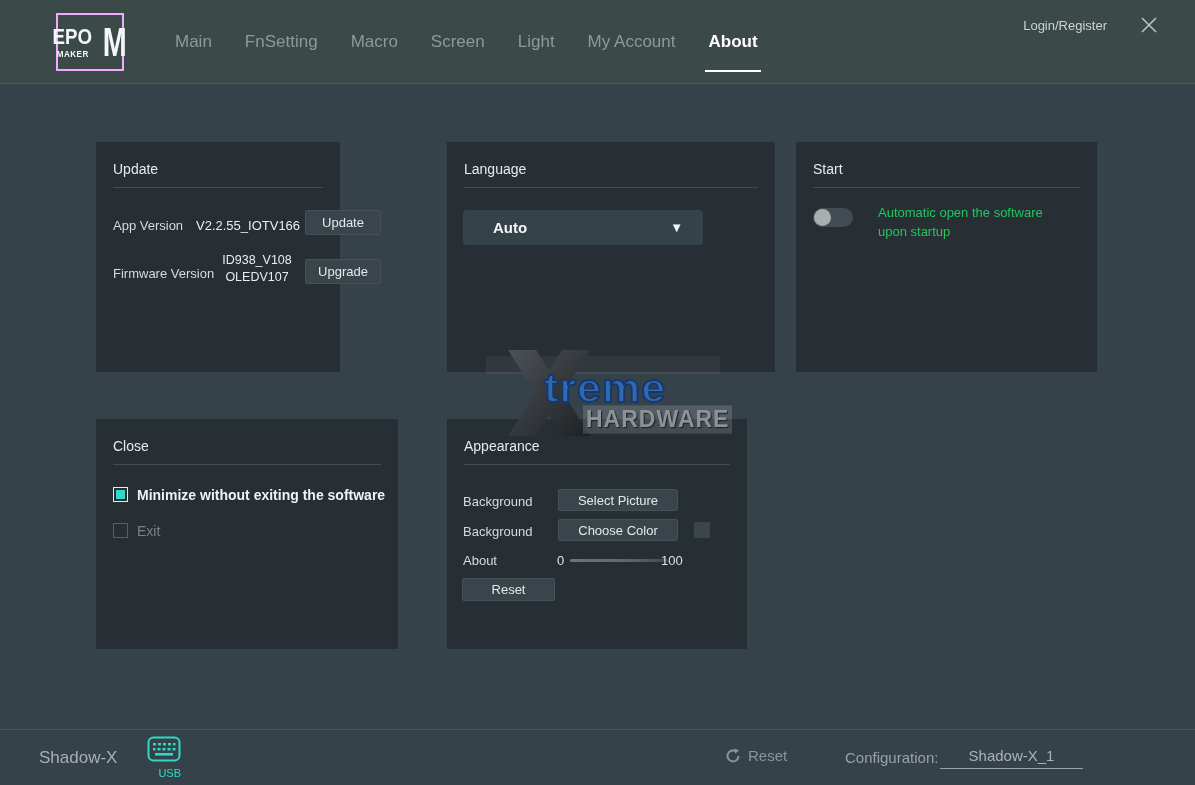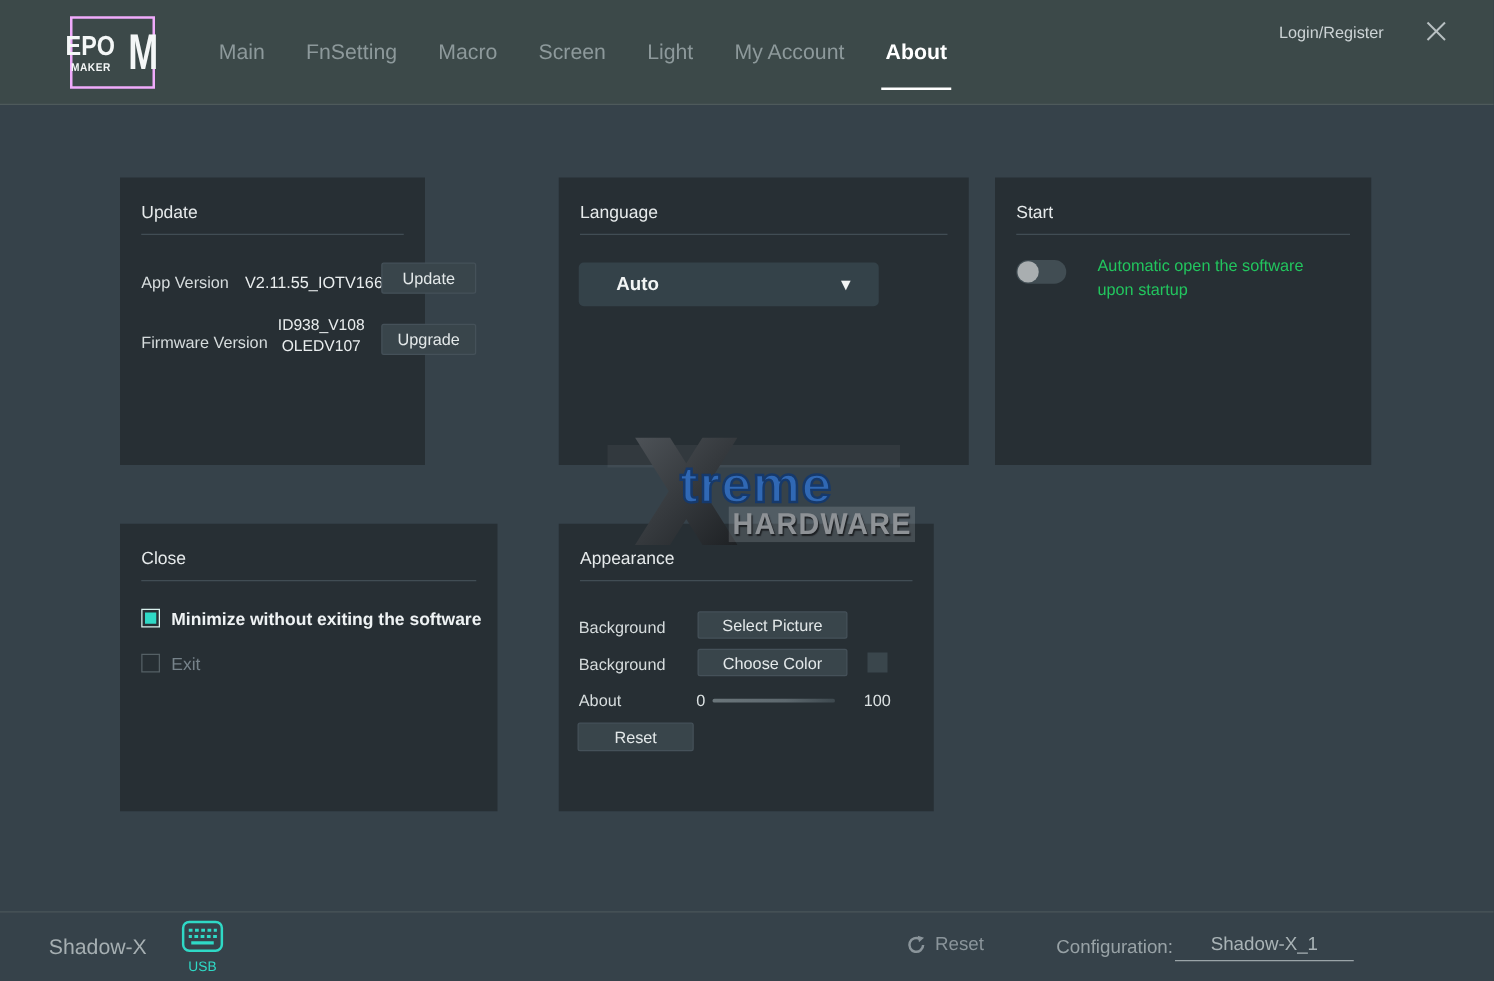--- a/index.html
+++ b/index.html
@@ -87,33 +87,33 @@
   
   .checkbox{position:absolute;width:15px;height:15px;box-sizing:border-box;cursor:pointer;}
   .checkbox.checked{border:1px solid #d9f2ee;display:flex;align-items:center;justify-content:center;}
   .checkbox.checked .inner{width:9px;height:9px;background:#2fd9c6;}
   .checkbox.unchecked{border:1px solid #556065;}
   .cb-label-on{position:absolute;left:41px;color:#eef2f3;font-size:14px;font-weight:600;white-space:nowrap;}
   .cb-label-off{position:absolute;left:41px;color:#76828a;font-size:14px;white-space:nowrap;}
   
   .swatch{position:absolute;left:247px;top:103px;width:16px;height:16px;background:#3a464c;cursor:pointer;}
   .slider-min{position:absolute;left:110px;top:134px;color:#dbe1e2;font-size:13px;}
-  .slider-max{position:absolute;left:244px;top:134px;color:#dbe1e2;font-size:13px;}
+  .slider-max{position:absolute;left:214px;top:134px;color:#dbe1e2;font-size:13px;}
   .slider-track{
     position:absolute;left:123px;top:140px;width:98px;height:3px;border-radius:2px;cursor:pointer;
     background:linear-gradient(to right,#67727761 0%,#65707660 55%,#porch 100%);
     background:linear-gradient(to right,#6b767b 0%,#5d686e 60%,#3d484e 100%);
   }
   
   .footer{
     position:absolute;left:0;top:729px;width:1195px;height:56px;
     background:#36424a;border-top:1px solid #4a5559;
   }
   .device-name{position:absolute;left:39px;top:18px;color:#a6afb2;font-size:17px;}
-  .device-chip{position:absolute;left:143px;top:6px;width:38px;height:44px;cursor:pointer;text-align:center;}
+  .device-chip{position:absolute;left:143px;top:6px;width:38px;height:44px;cursor:pointer;text-align:right;}
   .usb-label{color:#2fd9c6;font-size:11px;margin-top:1px;}
   .footer-reset{position:absolute;left:725px;top:17px;display:flex;align-items:center;gap:7px;
     color:#8a949a;font-size:15px;cursor:pointer;}
   .config-label{position:absolute;left:845px;top:19px;color:#98a2a6;font-size:15px;}
   .config-field{
     position:absolute;left:940px;top:7px;width:143px;height:31px;
     border-bottom:1px solid #9aa4a8;text-align:center;cursor:text;
   }
   .config-value{color:#a9b3b6;font-size:15px;line-height:38px;}
   
@@ -156,21 +156,21 @@
       <line x1="3" y1="3" x2="17" y2="17" stroke="#b8c0c2" stroke-width="1.6"></line>
       <line x1="17" y1="3" x2="3" y2="17" stroke="#b8c0c2" stroke-width="1.6"></line>
     </svg>
   </div>
 </div>
 
 <div class="panel p-update">
   <div class="panel-title">Update</div>
   <div class="panel-divider"></div>
   <div class="lbl" style="left:17px;top:76px;">App Version</div>
-  <div class="val" style="left:100px;top:76px;">V2.11.55_IOTV166</div>
+  <div class="val" style="left:100px;top:76px;">V2.2.55_IOTV166</div>
   <div class="btn" style="left:209px;top:68px;width:76px;height:25px;">Update</div>
   <div class="lbl" style="left:17px;top:124px;">Firmware Version</div>
   <div class="fw-val">
     <span style="display:block">ID938_V108</span>
     <span style="display:block">OLEDV107</span>
   </div>
   <div class="btn" style="left:209px;top:117px;width:76px;height:25px;">Upgrade</div>
 </div>
 
 <div class="panel p-language">

